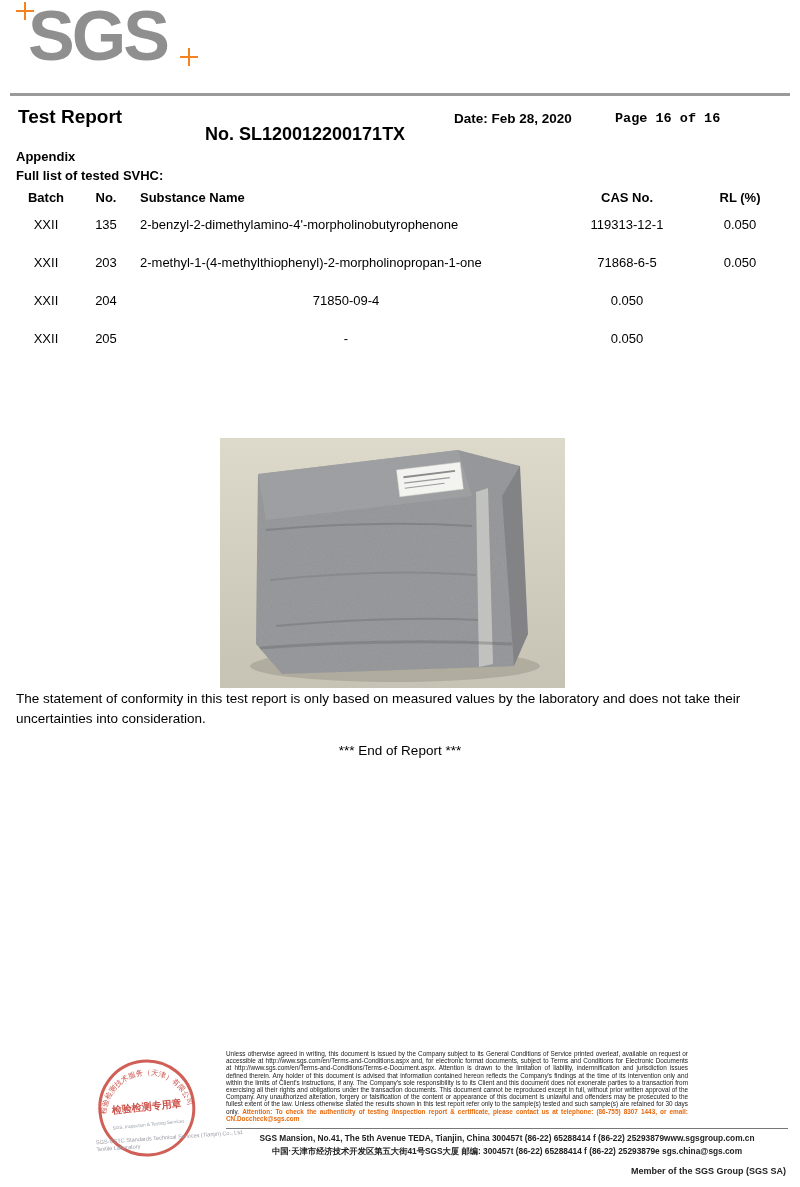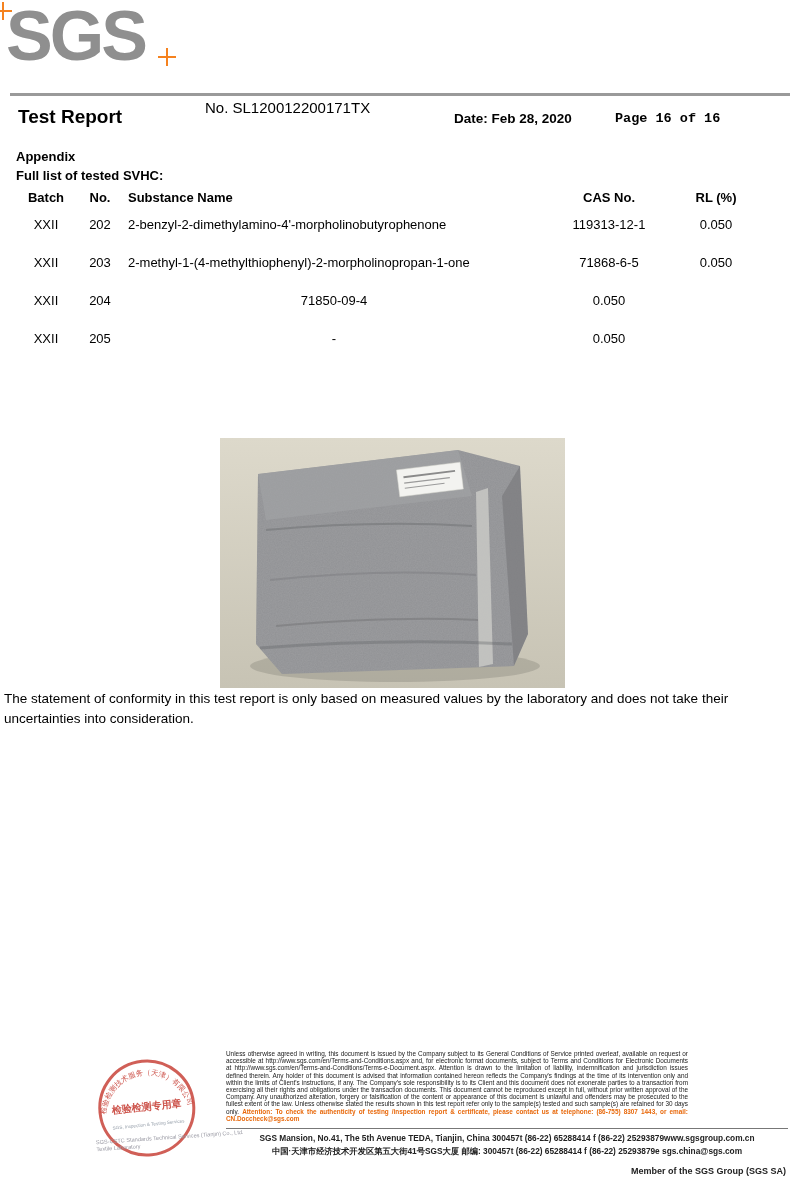--- a/index.html
+++ b/index.html
@@ -4,69 +4,69 @@
 <style>
   * { margin:0; padding:0; box-sizing:border-box; }
   html,body { background:#e9e9e9; }
   body { font-family:"Liberation Sans", sans-serif; color:#000; }
   .page {
     position:relative; width:800px; height:1187px; background:#ffffff;
     margin:0 auto; overflow:hidden;
   }
 
   
-  .logo { position:absolute; left:0; top:0px; width:200px; height:92px; }
+  .logo { position:absolute; left:22px; top:0px; width:200px; height:92px; }
   .logo-text {
     position:absolute; left:6px; top:-4px;
     font-size:70px; font-weight:bold; letter-spacing:-3px;
     color:#8f8f8f; font-family:"Liberation Sans", sans-serif;
   }
   .cross { position:absolute; width:18px; height:18px; }
   .cross::before { content:""; position:absolute; left:8px; top:0; width:2px; height:18px; background:#f5821f; }
   .cross::after  { content:""; position:absolute; top:8px; left:0; width:18px; height:2px; background:#f5821f; }
   .cross-tl { left:-6px; top:2px; }
   .cross-br { left:158px; top:48px; }
   .header-rule { position:absolute; left:10px; top:93px; width:780px; height:3px; background:#9a9a9a; }
 
   
   .report-title { position:absolute; left:18px;  top:106px; font-size:19px;  font-weight:bold; }
-  .report-no    { position:absolute; left:205px; top:99px; font-size:15px; font-weight:normal; }
+  .report-no    { position:absolute; left:205px; top:124px; font-size:18px; font-weight:bold; }
   .report-date  { position:absolute; left:454px; top:111px; font-size:13.5px; font-weight:bold; }
   .report-page  { position:absolute; left:615px; top:111px; font-size:13.5px; font-weight:bold;font-family:Liberation Mono, monospace; }
 
   
   .appendix-heading    { position:absolute; left:16px; top:149px; font-size:13px; font-weight:bold; }
   .appendix-subheading { position:absolute; left:16px; top:168px; font-size:13px; font-weight:bold;text-align:center; }
 
   
   .svhc-table { position:absolute; left:16px; top:190px; width:762px; font-size:13px; }
   .t-row {
     display:grid;
     grid-template-columns:60px 48px 420px 130px 84px;
-    align-items:start;
+    column-gap:6px; align-items:start;
   }
   .t-row.head { font-weight:bold; margin-bottom:12px; }
   .t-row.data { margin-bottom:16px; min-height:22px; }
   .c-batch { text-align:center; }
   .c-no    { text-align:center; }
   .c-sub   { text-align:left; padding-left:4px; }
   .head .c-sub { text-align:left; }
   .c-cas   { text-align:center; }
   .c-rl    { text-align:center; }
 
   
   .photo-title {
     position:absolute; left:0; top:420px; width:100%;
     text-align:center; font-size:13.5px; font-weight:bold; text-decoration:underline;margin-top:20px;
   }
   .sample-photo { position:absolute; left:220px; top:438px; width:345px; height:250px; }
 
   
   .statement {
-    position:absolute; left:4px; top:689px; width:772px;
+    position:absolute; left:16px; top:689px; width:772px;
     font-size:13.5px; line-height:1.5;
   }
   .end-report {
     position:absolute; left:0; top:743px; width:100%;
     text-align:center; font-size:13.5px;
   }
 
   
   .footer-legal {
     position:absolute; left:226px; top:1050px; width:462px;
@@ -115,21 +115,21 @@
     <div class="t-row head">
       <div class="c-batch">Batch</div>
       <div class="c-no">No.</div>
       <div class="c-sub">Substance Name</div>
       <div class="c-cas">CAS No.</div>
       <div class="c-rl">RL (%)</div>
     </div>
 
     <div class="t-row data">
       <div class="c-batch">XXII</div>
-      <div class="c-no">202</div>
+      <div class="c-no">135</div>
       <div class="c-sub">2-benzyl-2-dimethylamino-4'-morpholinobutyrophenone</div>
       <div class="c-cas">119313-12-1</div>
       <div class="c-rl">0.050</div>
     </div>
     <div class="t-row data">
       <div class="c-batch">XXII</div>
       <div class="c-no">203</div>
       <div class="c-sub">2-methyl-1-(4-methylthiophenyl)-2-morpholinopropan-1-one</div>
       <div class="c-cas">71868-6-5</div>
       <div class="c-rl">0.050</div>
@@ -178,20 +178,21 @@
     </g>
     <g transform="rotate(-7 210 42)">
       <rect x="178" y="28" width="64" height="27" fill="#f3f3f0" stroke="#d6d6d0" stroke-width="0.5"></rect>
       <line x1="184" y1="36" x2="236" y2="36" stroke="#8a8a8a" stroke-width="2"></line>
       <line x1="184" y1="42" x2="230" y2="42" stroke="#9a9a9a" stroke-width="1.2"></line>
       <line x1="184" y1="47" x2="224" y2="47" stroke="#9a9a9a" stroke-width="1"></line>
     </g>
   </svg>
 
   <div class="statement">The statement of conformity in this test report is only based on measured values by the laboratory and does not take their uncertainties into consideration.</div>
+  <div class="end-report">*** End of Report ***</div>
 
   <div class="stamp-wrap">
     <svg viewBox="0 0 150 132" width="150" height="132">
       <circle cx="75" cy="64" r="47" fill="none" stroke="#c8433a" stroke-width="3" opacity="0.85"></circle>
       <defs>
         <path id="arcT" d="M 34,82 A 42,42 0 1 1 116,82"></path>
       </defs>
       <text font-size="7.4" fill="#c8433a" opacity="0.9">
         <textPath href="#arcT" startOffset="50%" text-anchor="middle">检验检测技术服务（天津）有限公司</textPath>
       </text>

